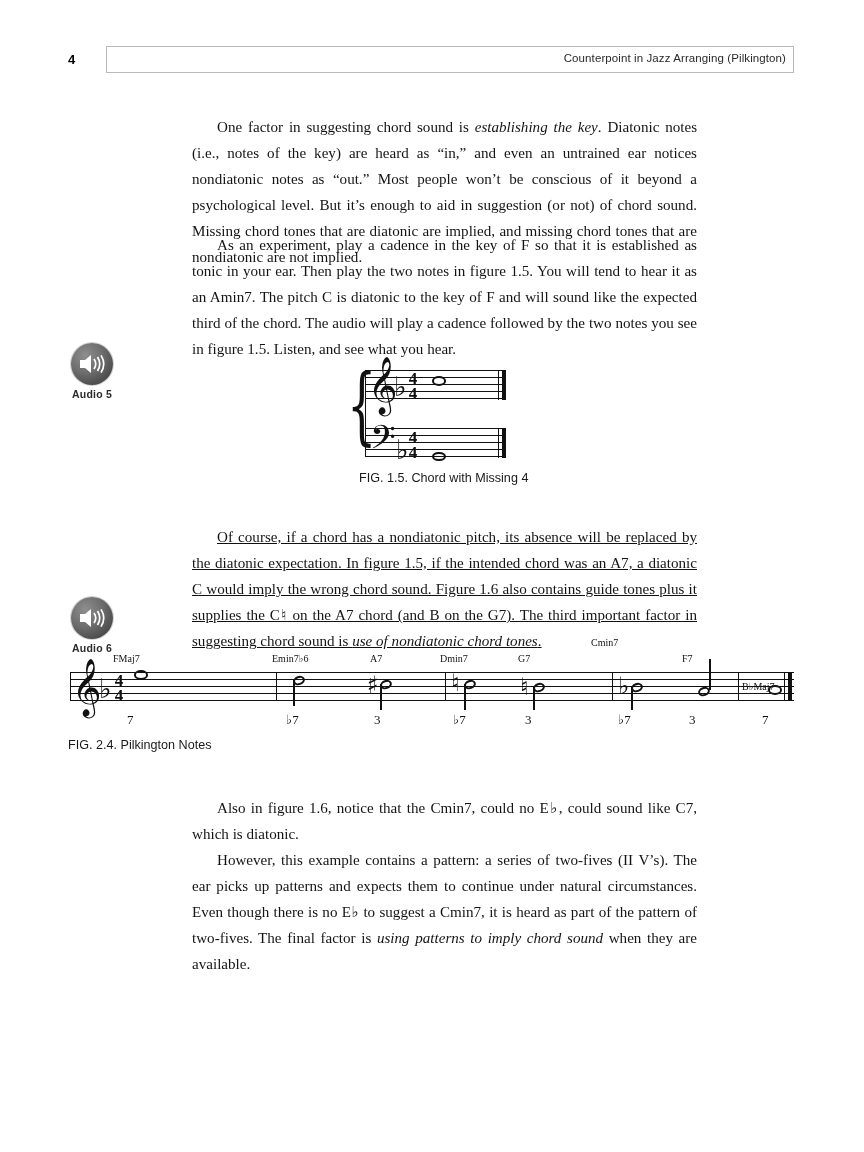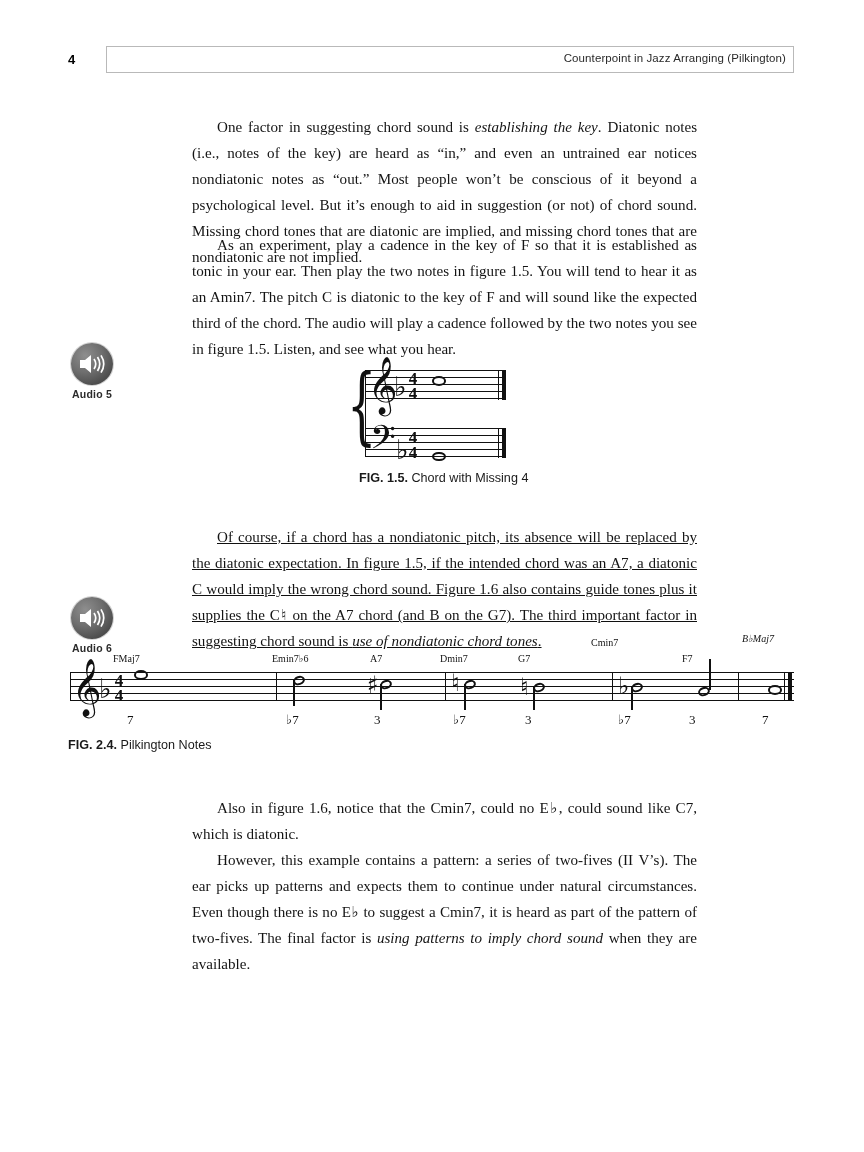--- a/index.html
+++ b/index.html
@@ -104,21 +104,21 @@
   #audio6 { left: 63px; top: 597px; }
 
   
   .fig-caption {
     position: absolute;
     font-family: "Liberation Sans", sans-serif;
     font-size: 12.6px;
     color: #1a1a1a;
     white-space: nowrap;
   }
-  .fig-caption b { font-weight: bold; }
+  .fig-caption b { font-weight: normal; }
   #fig15-caption { left: 359px; top: 471px; }
   #fig16-caption { left: 68px; top: 738px; }
 
   
   .music { position: absolute; }
   .staffline {
     position: absolute;
     height: 1.1px;
     background: #111;
   }
@@ -334,21 +334,21 @@
   <div class="notehead-whole" style="left:700px; top:35px;"></div>
 </div>
 
 <div class="chord-sym" style="left:113px; top:653px;">FMaj7</div>
 <div class="chord-sym" style="left:272px; top:653px;">Emin7♭6</div>
 <div class="chord-sym" style="left:370px; top:653px;">A7</div>
 <div class="chord-sym" style="left:440px; top:653px;">Dmin7</div>
 <div class="chord-sym" style="left:518px; top:653px;">G7</div>
 <div class="chord-sym" style="left:591px; top:637px;">Cmin7</div>
 <div class="chord-sym" style="left:682px; top:653px;">F7</div>
-<div class="chord-sym" style="left:742px; top:633px;font-style:italic;">B♭Maj7</div>
+<div class="chord-sym" style="left:742px; top:681px;">B♭Maj7</div>
 
 <div class="degree-lbl" style="left:127px; top:712px;">7</div>
 <div class="degree-lbl" style="left:286px; top:712px;">♭7</div>
 <div class="degree-lbl" style="left:374px; top:712px;">3</div>
 <div class="degree-lbl" style="left:453px; top:712px;">♭7</div>
 <div class="degree-lbl" style="left:525px; top:712px;">3</div>
 <div class="degree-lbl" style="left:618px; top:712px;">♭7</div>
 <div class="degree-lbl" style="left:689px; top:712px;">3</div>
 <div class="degree-lbl" style="left:762px; top:712px;">7</div>
 

